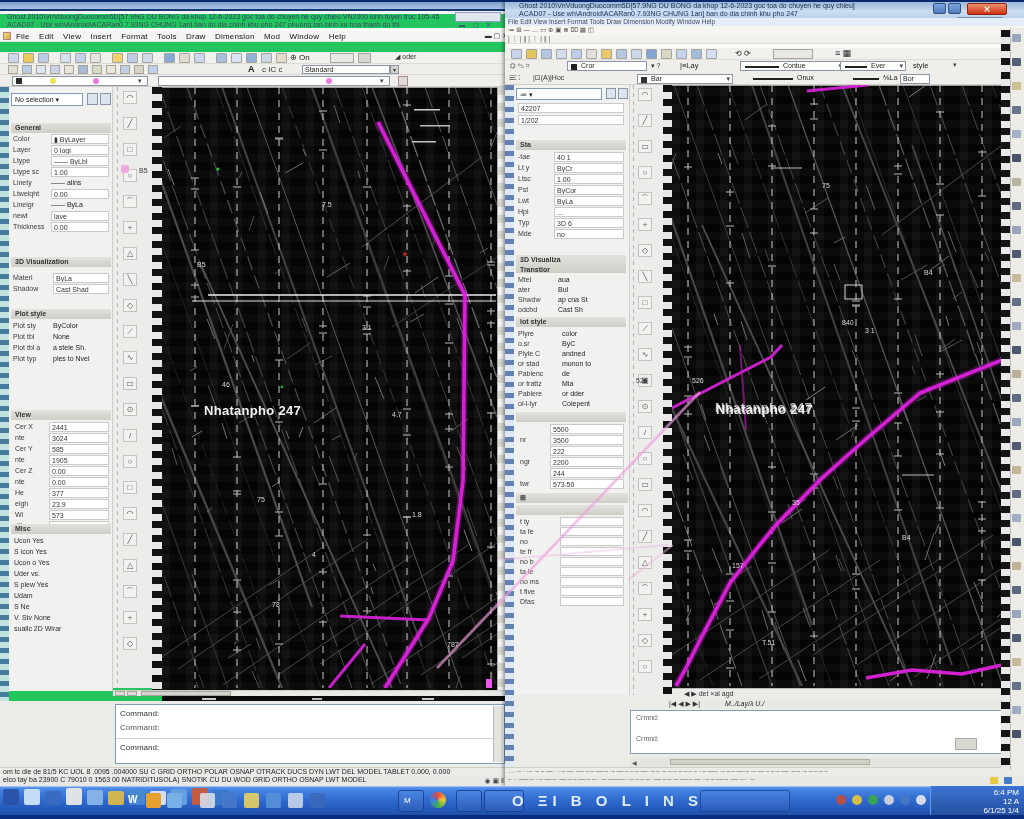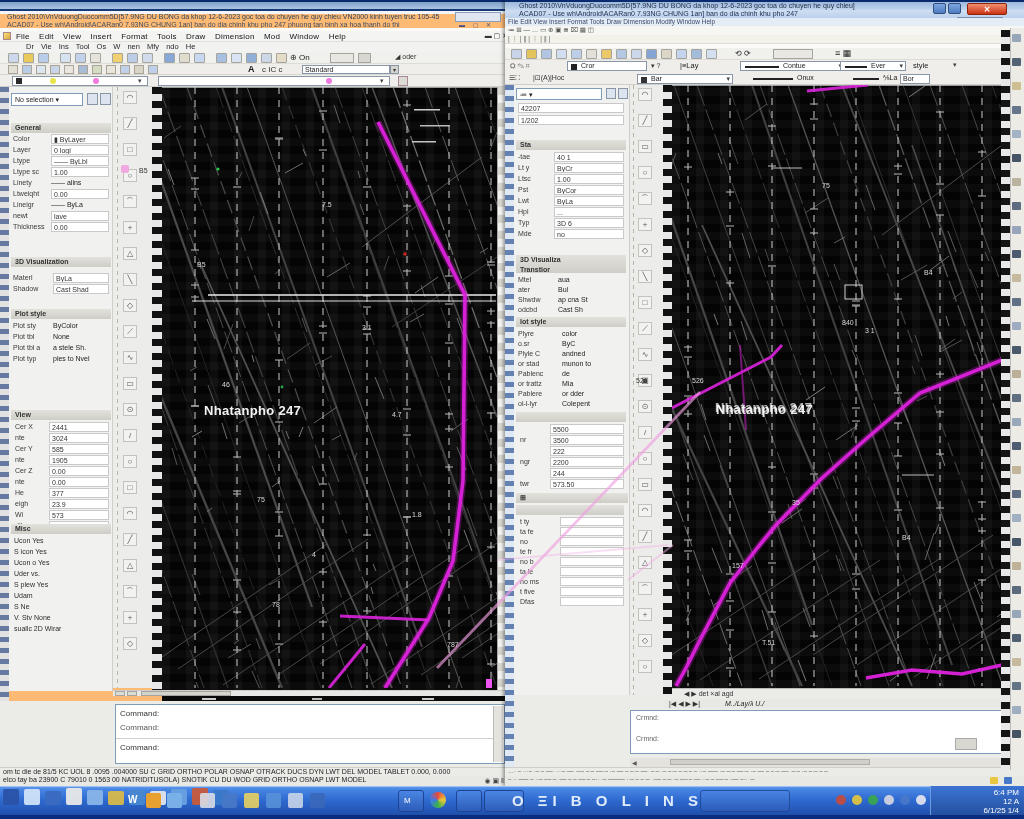--- a/index.html
+++ b/index.html
@@ -1,20 +1,20 @@
 <!DOCTYPE html>
 <html><head><meta charset="utf-8"><style>
 *{margin:0;padding:0;box-sizing:border-box;font-family:"Liberation Sans",sans-serif;}
 body{width:1024px;height:819px;overflow:hidden;background:#ebebe8;position:relative;}
 .hdr{position:absolute;background:linear-gradient(180deg,#e2e1dc,#cecdc6);color:#333;font-size:7px;font-weight:bold;padding-left:4px;line-height:10px;overflow:hidden;}
 .prow{position:absolute;font-size:7px;color:#3a3a3a;line-height:10px;overflow:hidden;white-space:nowrap;}
 .pval{position:absolute;background:#fff;border:1px solid #c9c9c9;font-size:7px;color:#333;line-height:9px;padding-left:2px;overflow:hidden;white-space:nowrap;}
 </style></head><body>
 
-<div style="position:absolute;left:0px;top:0px;width:512px;height:786px;background:#fdba74;z-index:1;">
+<div style="position:absolute;left:0px;top:0px;width:512px;height:786px;background:#22c55e;z-index:1;">
 
 <div style="position:absolute;left:0px;top:0px;width:512px;height:2px;background:#0a2a6e;"></div>
 
 <div style="position:absolute;left:0px;top:2px;width:512px;height:7px;background:linear-gradient(180deg,#7da0c8,#a9c4e2);"></div>
 
 <div style="position:absolute;left:0px;top:9px;width:512px;height:2px;background:#163a77;"></div>
 
 <div style="position:absolute;left:0px;top:11px;width:512px;height:3px;background:#f2f4f8;"></div>
 
 <div style="position:absolute;left:4px;top:13px;width:500px;height:8px;overflow:hidden;">
@@ -27,23 +27,20 @@
 
 <div style="position:absolute;left:455px;top:12px;width:46px;height:10px;background:#dfe6f0;border:1px solid #8f9dbb;"><span style="font-size:6px;color:#44507a;letter-spacing:3px;margin-left:3px;">▬ ▢ ✕</span></div>
 <div style="position:absolute;left:0px;top:28px;width:512px;height:3px;background:#fbfaf6;"></div>
 
 <div style="position:absolute;left:0px;top:31px;width:512px;height:11px;background:#f4f4f2;border-bottom:1px solid #e0dfda;">
       <span style="position:absolute;left:3px;top:1px;width:8px;height:8px;background:linear-gradient(135deg,#f8e27a,#d8a43c);border:1px solid #a88;"></span>
       <span style="position:absolute;left:16px;top:1px;font-size:8px;color:#15151a;letter-spacing:0.2px;word-spacing:7px;">File Edit View Insert Format Tools Draw Dimension Mod Window Help</span>
       <span style="position:absolute;right:4px;top:1px;font-size:7px;color:#333;">▬ ▢ ✕</span>
     </div>
 
-<div style="position:absolute;left:0px;top:42px;width:512px;height:10px;background:#f2f2f0;">
-      <span style="position:absolute;left:26px;top:0px;font-size:7.5px;color:#2a2a30;word-spacing:5px;">Dr  Vie  Ins  Tool   Os   W   nen    Mfy  ndo  He</span>
-    </div>
 
 <div style="position:absolute;left:0px;top:52px;width:512px;height:12px;background:#f0f0ed;border-bottom:1px solid #dddcd6;">
 <span style="position:absolute;left:8px;top:1px;width:11px;height:10px;background:#cdd8ec;border:1px solid #a6a49e;border-radius:1px;"></span>
 <span style="position:absolute;left:23px;top:1px;width:11px;height:10px;background:#e8c95a;border:1px solid #a6a49e;border-radius:1px;"></span>
 <span style="position:absolute;left:38px;top:1px;width:11px;height:10px;background:#b9cce8;border:1px solid #a6a49e;border-radius:1px;"></span>
 <span style="position:absolute;left:60px;top:1px;width:11px;height:10px;background:#d7e2f0;border:1px solid #a6a49e;border-radius:1px;"></span>
 <span style="position:absolute;left:75px;top:1px;width:11px;height:10px;background:#c2d2ea;border:1px solid #a6a49e;border-radius:1px;"></span>
 <span style="position:absolute;left:90px;top:1px;width:11px;height:10px;background:#e6e4dc;border:1px solid #a6a49e;border-radius:1px;"></span>
 <span style="position:absolute;left:112px;top:1px;width:11px;height:10px;background:#f0d070;border:1px solid #a6a49e;border-radius:1px;"></span>
 <span style="position:absolute;left:127px;top:1px;width:11px;height:10px;background:#bccde8;border:1px solid #a6a49e;border-radius:1px;"></span>

